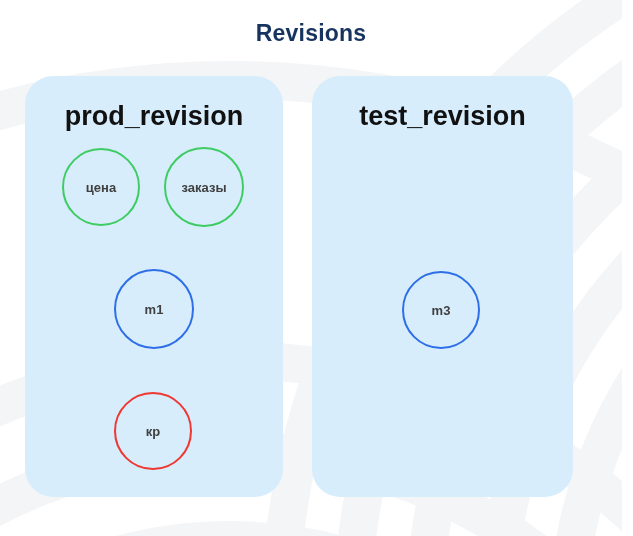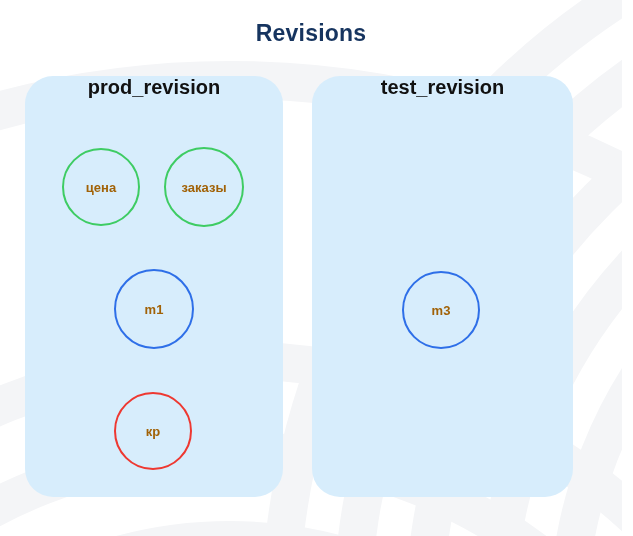--- a/index.html
+++ b/index.html
@@ -32,37 +32,38 @@
   .panel {
     position: absolute;
     top: 76px;
     height: 421px;
     border-radius: 28px;
   }
   .panel-prod { left: 25px;  width: 258px; }
   .panel-test { left: 312px; width: 261px; }
   .panel-title {
     margin: 0;
+    padding-top: 29px;
     text-align: center;
-    font-size: 20px;
+    font-size: 27px;
     line-height: 23px;
     font-weight: 700;
     color: #111111;
   }
   .node {
     position: absolute;
     border-radius: 50%;
     border: 2.5px solid #999;
     background: transparent;
     display: flex;
     align-items: center;
     justify-content: center;
     font-size: 13px;
     font-weight: 700;
-    color: #a16207;
+    color: #404040;
     box-sizing: border-box;
   }
   .node-cena    { left: 37px;  top: 72px;  width: 78px; height: 78px; }
   .node-zakazy  { left: 139px; top: 71px;  width: 80px; height: 80px; }
   .node-m1      { left: 89px;  top: 193px; width: 80px; height: 80px; }
   .node-kr      { left: 89px;  top: 316px; width: 78px; height: 78px; }
   .node-m3      { left: 90px;  top: 195px; width: 78px; height: 78px; }
 </style>
 </head>
 <body>

